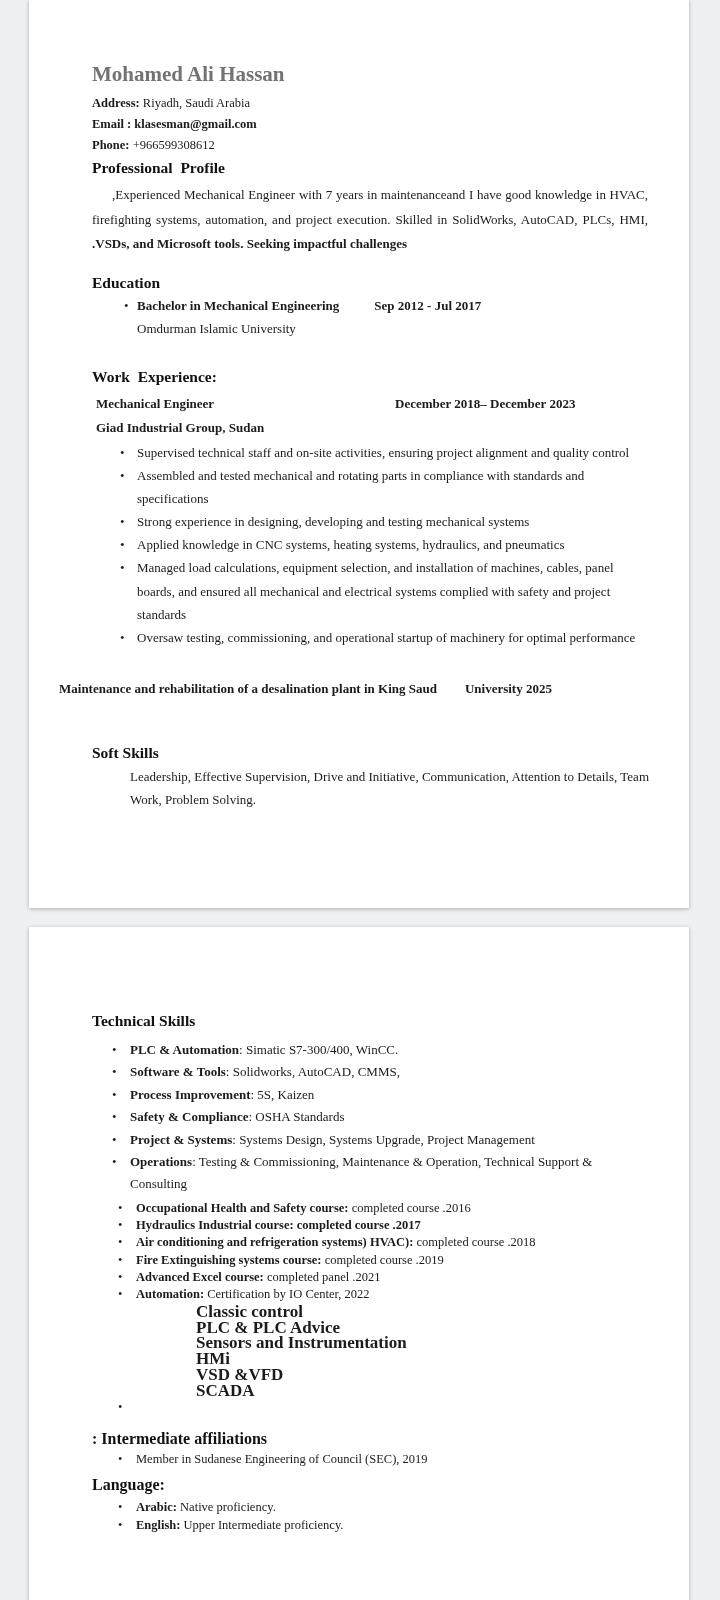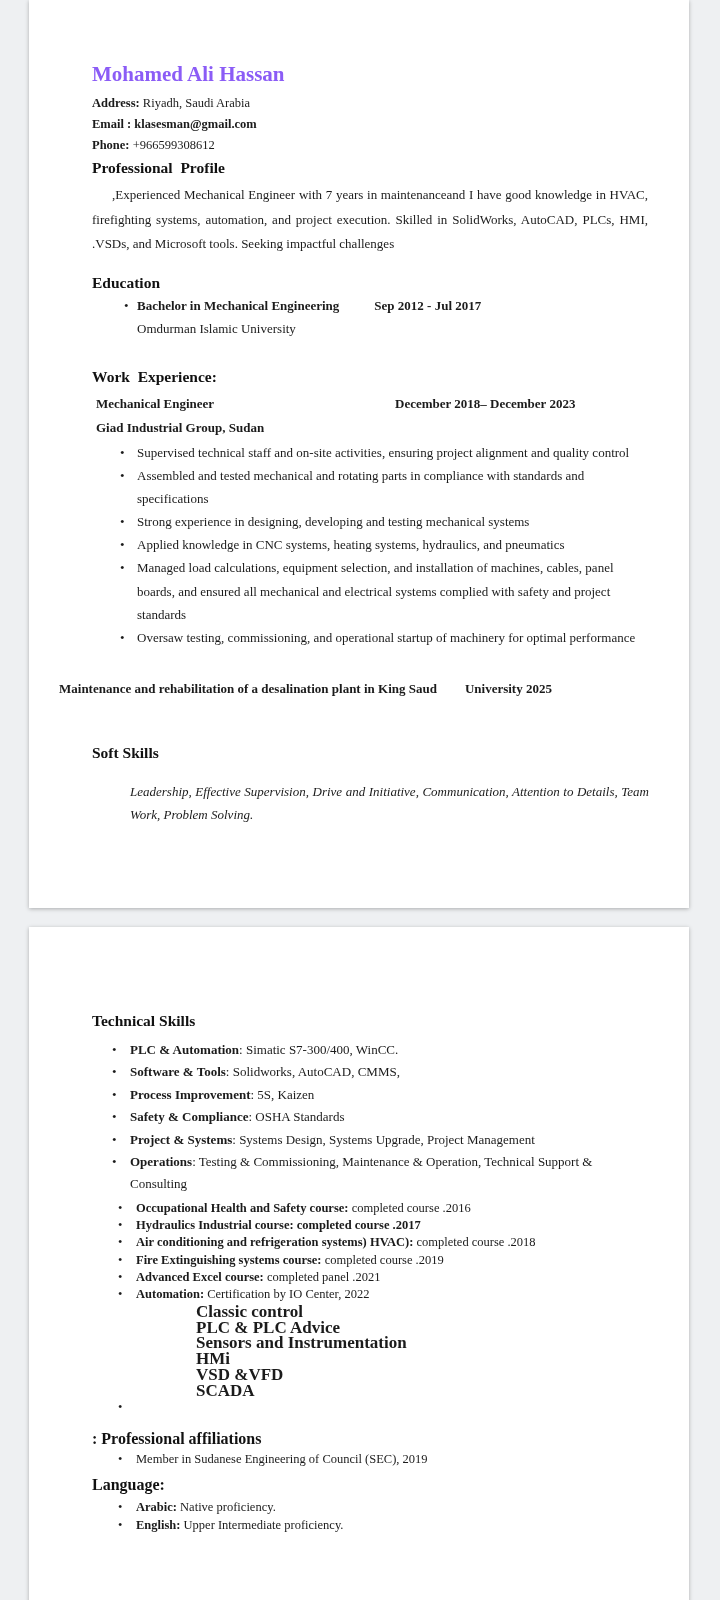--- a/index.html
+++ b/index.html
@@ -18,35 +18,35 @@
     box-shadow:0 1px 4px rgba(0,0,0,0.28);
     box-sizing:border-box;
   }
   .page1{top:0;height:908px;padding:0 41px 0 63px;}
   .page2{top:927px;height:695px;padding:0 41px 0 63px;}
 
   .b{font-weight:bold;}
   h1{
     margin:62px 0 0 0;
     font-size:21px;line-height:24px;
-    font-weight:bold;color:#8b5cf6;
+    font-weight:bold;color:#737373;
   }
   h2{
     margin:0;font-size:15.5px;line-height:19px;
     font-weight:bold;color:#111;
     white-space:pre-wrap;
   }
   .contact{margin-top:7px;font-size:12.5px;}
   .contact-line{line-height:20.8px;}
 
   .h-profile{margin-top:3px;}
   .profile-lines{margin-top:6px;font-size:13px;}
   .profile-line{line-height:24.2px;text-align:justify;text-align-last:justify;}
   .profile-line.first{text-indent:20px;}
-  .profile-line.last{text-align:left;text-align-last:left;}
+  .profile-line.last{text-align:left;text-align-last:left;font-weight:bold;}
 
   .h-education{margin-top:17px;}
   .li{display:flex;font-size:13px;}
   .blt{flex:none;}
   .edu-li{margin-top:5px;line-height:17px;padding-left:32px;}
   .edu-li .blt{width:13px;}
   .edu-dates{margin-left:35px;}
   .school{margin-top:6px;padding-left:45px;line-height:17px;font-size:13px;}
 
   .h-work{margin-top:30px;}
@@ -56,21 +56,21 @@
   .work-list{margin-top:5px;}
   .work-li{line-height:23.1px;padding-left:28px;}
   .work-li .blt{width:17px;}
 
   .project{font-size:13px;font-weight:bold;line-height:17px;}
   .p1{margin-top:3px;margin-left:-38px;}
   .p2{margin-top:31px;margin-left:-33px;}
   .proj-gap{display:inline-block;width:28px;}
 
   .h-soft{margin-top:46px;}
-  .soft-lines{margin-top:18px;padding-left:38px;font-size:13px;font-style:italic;}
+  .soft-lines{margin-top:3px;padding-left:38px;font-size:13px;}
   .soft-line{line-height:23px;width:519px;}
   .soft-line.justify{text-align:justify;text-align-last:justify;}
 
   .h-tech{margin-top:84px;}
   .tech-list{margin-top:9px;}
   .tech-li{line-height:22.4px;padding-left:20px;}
   .tech-li .blt{width:18px;}
 
   .h-courses{margin-top:29px;}
   .course-list{margin-top:4px;font-size:12.5px;}
@@ -223,21 +223,21 @@
       <div class="sub-item">HMi</div>
       <div class="sub-item">VSD &amp;VFD</div>
       <div class="sub-item">SCADA</div>
     </div>
 
     <div class="li course-li">
         <span class="blt">•</span>
       </div>
   </div>
 
-  <h2 class="h-affil">: Professional affiliations</h2>
+  <h2 class="h-affil">: Intermediate affiliations</h2>
   <div class="li affil-li">
       <span class="blt">•</span>
       <span>Member in Sudanese Engineering of Council (SEC), 2019</span>
     </div>
 
   <h2 class="h-lang">Language:</h2>
   <div class="lang-list">
     <div class="li lang-li">
         <span class="blt">•</span>
         <span><span class="b">Arabic:</span><span> Native proficiency.</span></span>

